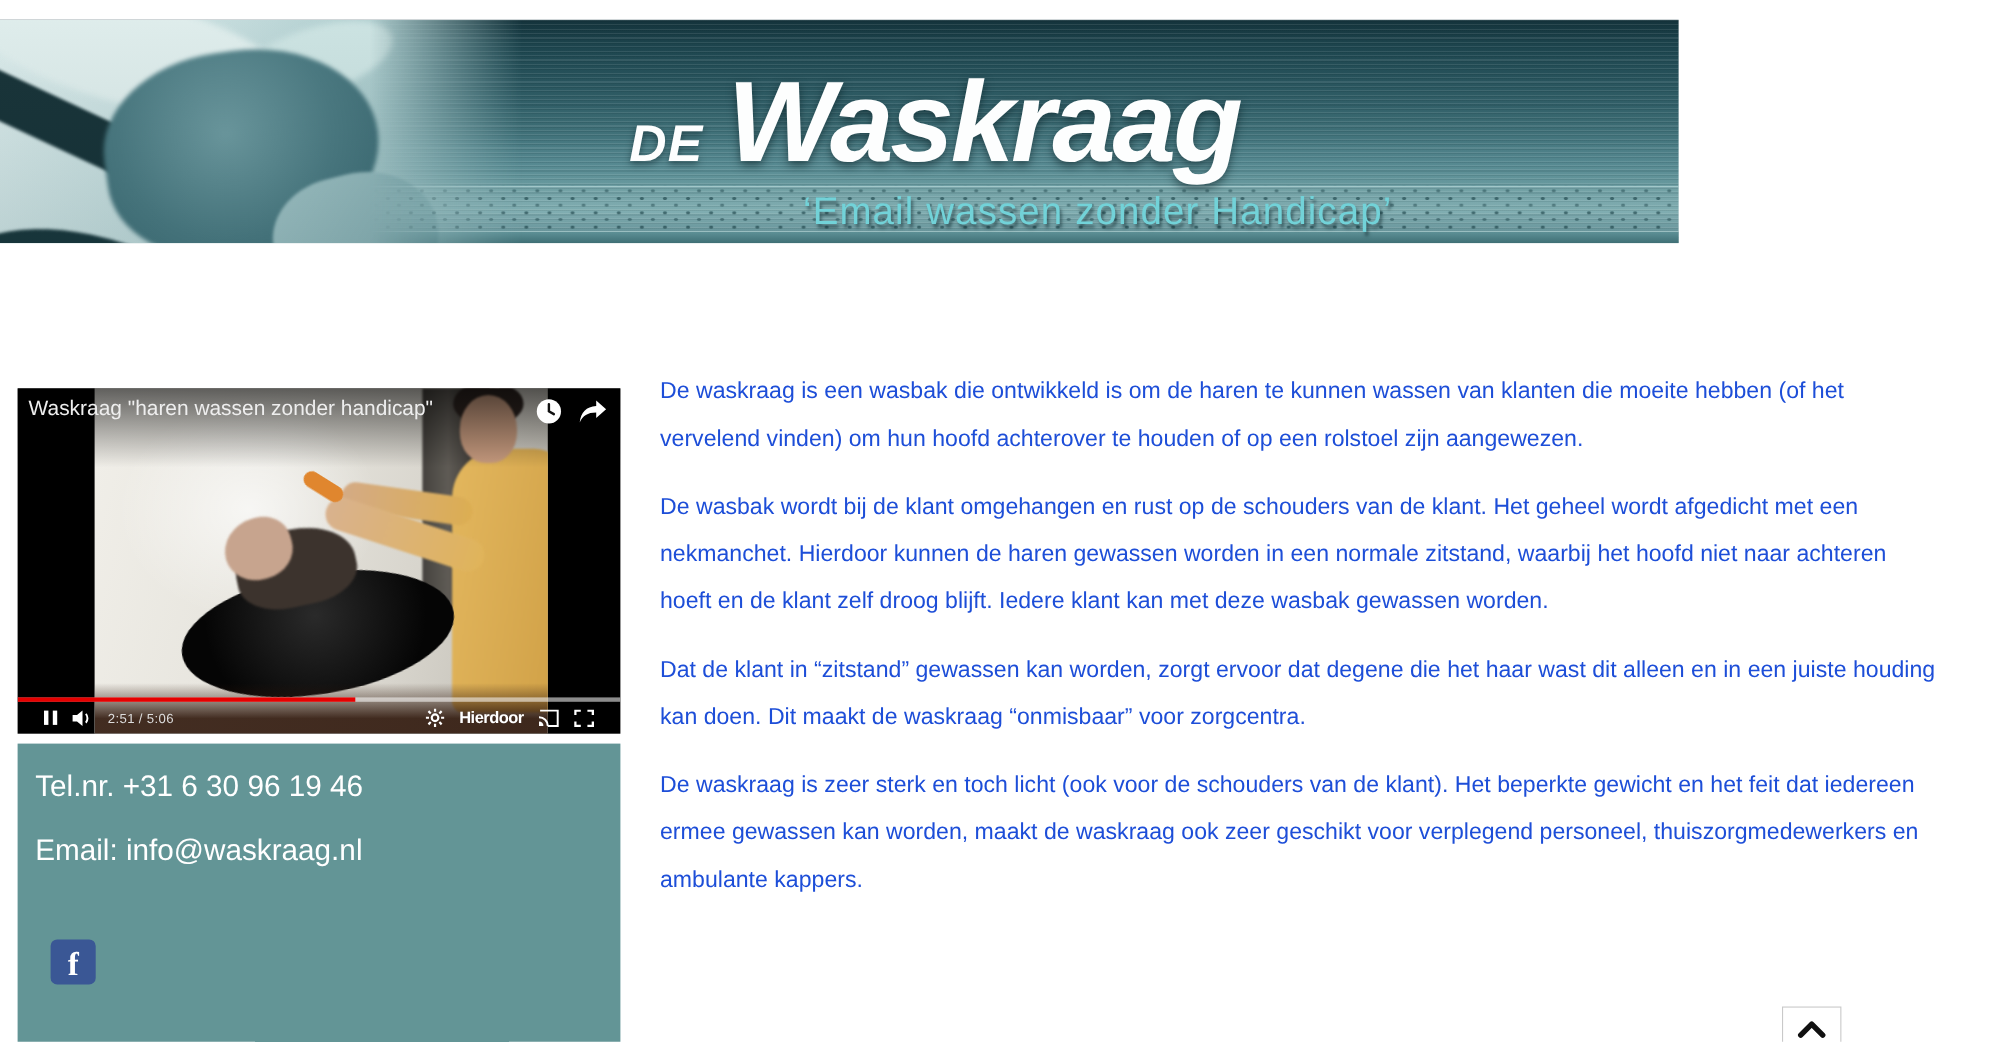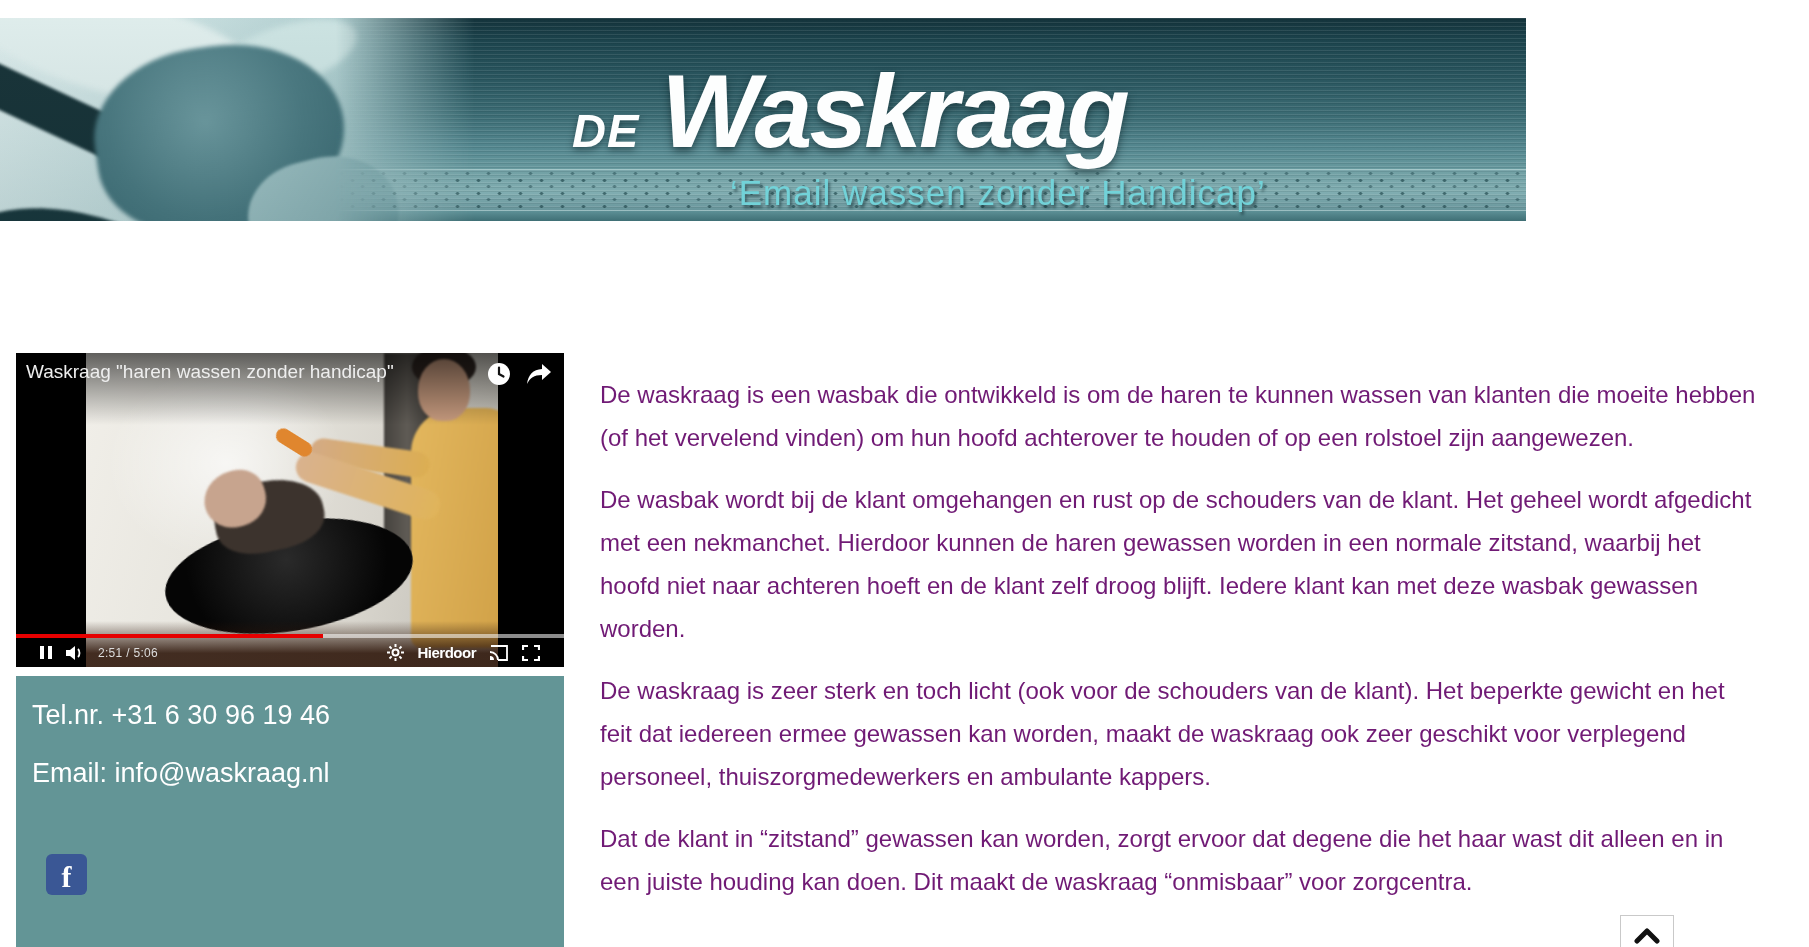--- a/index.html
+++ b/index.html
@@ -109,22 +109,22 @@
   .contact { position:absolute; left:16px; top:676px; width:548px; height:291px; background:#639596;
              color:#fff; padding:24px 16px; font-size:27px; }
   .contact .line2 { margin-top:27px; }
   .fb-btn { position:absolute; left:30px; top:178px; width:41px; height:41px; background:#3a5795;
             border-radius:6px; display:flex; align-items:flex-end; justify-content:center;
             cursor:pointer; overflow:hidden; }
   .fb-btn span { color:#fff; font-weight:700; font-size:30px; line-height:36px;
             font-family:"Liberation Serif", serif; }
 
   
-  .article { position:absolute; left:600px; top:334px; width:1160px; color:#701a75;
-             font-size:24px; line-height:43px;margin-top:39px; }
+  .article { position:absolute; left:600px; top:334px; width:1160px; color:#1d4ed8;
+             font-size:21px; line-height:43px; }
   .article p { margin:0 0 19px 0; }
 
   
   .scroll-top { position:absolute; left:1620px; top:915px; width:54px; height:54px; background:#fff;
              border:1px solid #c9c9c9; display:flex; justify-content:center; padding-top:12px;
              cursor:pointer; }
 </style>
 </head>
 <body>
 
@@ -220,22 +220,22 @@
     <div class="line1">Tel.nr. +31 6 30 96 19 46</div>
     <div class="line2">Email: info@waskraag.nl</div>
     <div class="fb-btn">
       <span>f</span>
     </div>
   </div>
 
   <div class="article">
     <p>De waskraag is een wasbak die ontwikkeld is om de haren te kunnen wassen van klanten die moeite hebben (of het vervelend vinden) om hun hoofd achterover te houden of op een rolstoel zijn aangewezen.</p>
     <p>De wasbak wordt bij de klant omgehangen en rust op de schouders van de klant. Het geheel wordt afgedicht met een nekmanchet. Hierdoor kunnen de haren gewassen worden in een normale zitstand, waarbij het hoofd niet naar achteren hoeft en de klant zelf droog blijft. Iedere klant kan met deze wasbak gewassen worden.</p>
+    <p>Dat de klant in “zitstand” gewassen kan worden, zorgt ervoor dat degene die het haar wast dit alleen en in een juiste houding kan doen. Dit maakt de waskraag “onmisbaar” voor zorgcentra.</p>
     <p>De waskraag is zeer sterk en toch licht (ook voor de schouders van de klant). Het beperkte gewicht en het feit dat iedereen ermee gewassen kan worden, maakt de waskraag ook zeer geschikt voor verplegend personeel, thuiszorgmedewerkers en ambulante kappers.</p>
-    <p>Dat de klant in “zitstand” gewassen kan worden, zorgt ervoor dat degene die het haar wast dit alleen en in een juiste houding kan doen. Dit maakt de waskraag “onmisbaar” voor zorgcentra.</p>
   </div>
 
   <div class="scroll-top">
     <svg width="26" height="16" viewBox="0 0 26 16">
       <path d="M3 13 L13 3 L23 13" stroke="#111" stroke-width="5" fill="none" stroke-linecap="round" stroke-linejoin="round"></path>
     </svg>
   </div>
 
 </div>
 

